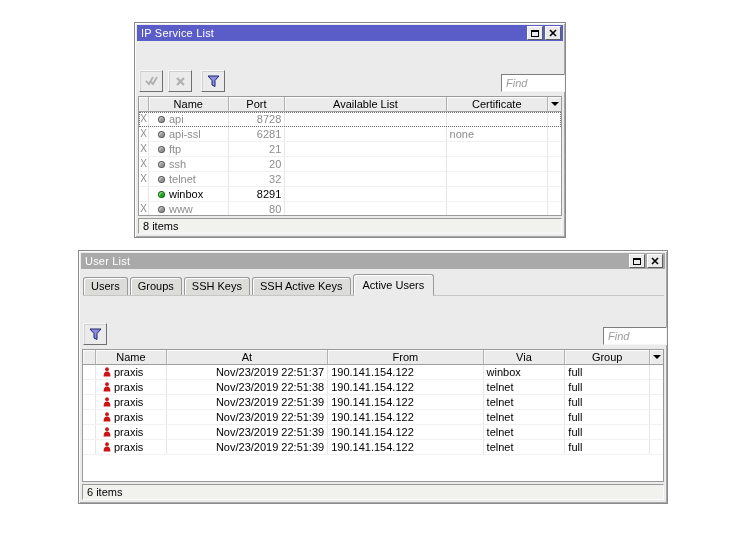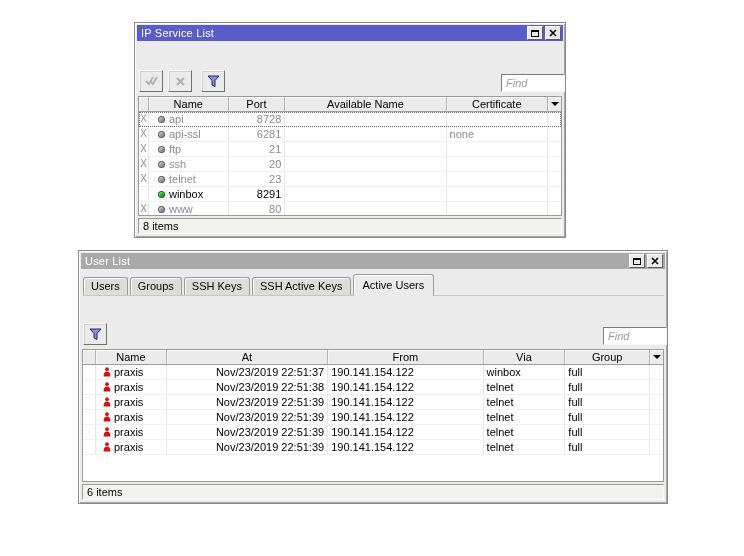--- a/index.html
+++ b/index.html
@@ -122,21 +122,21 @@
     <div class="thead">
       <div class="hc col-x"></div>
       <div class="hc col-name">
         <span class="htext">Name</span>
         <span class="sort-asc"></span>
       </div>
       <div class="hc col-port">
         <span class="htext">Port</span>
       </div>
       <div class="hc col-avail">
-        <span class="htext">Available Name</span>
+        <span class="htext">Available List</span>
       </div>
       <div class="hc col-cert">
         <span class="htext">Certificate</span>
       </div>
       <div class="hc col-arr">
         <span class="drop-arrow"></span>
       </div>
     </div>
     <div id="ip-rows">
   <div class="trow disabled focused">
@@ -186,21 +186,21 @@
     <div class="c col-cert"></div>
     <div class="c col-arr"></div>
   </div>
 
   <div class="trow disabled">
     <div class="c col-x xmark">X</div>
     <div class="c col-name">
       <span class="service-dot" style="background: rgb(148, 148, 148);"></span>
       <span>telnet</span>
     </div>
-    <div class="c col-port num">23</div>
+    <div class="c col-port num">32</div>
     <div class="c col-avail"></div>
     <div class="c col-cert"></div>
     <div class="c col-arr"></div>
   </div>
 
   <div class="trow">
     <div class="c col-x xmark"></div>
     <div class="c col-name">
       <span class="service-dot" style="background: rgb(24, 168, 24);"></span>
       <span>winbox</span>

